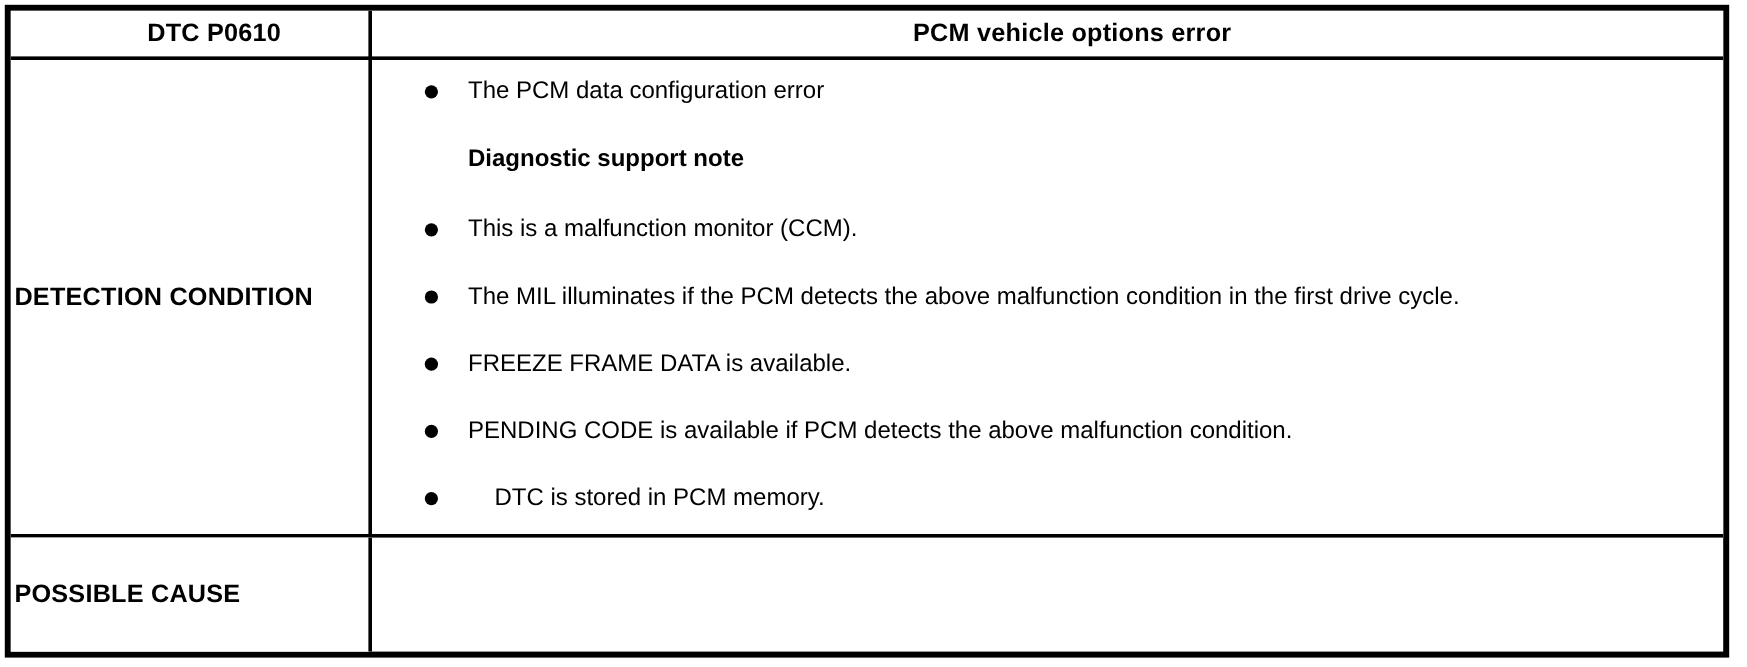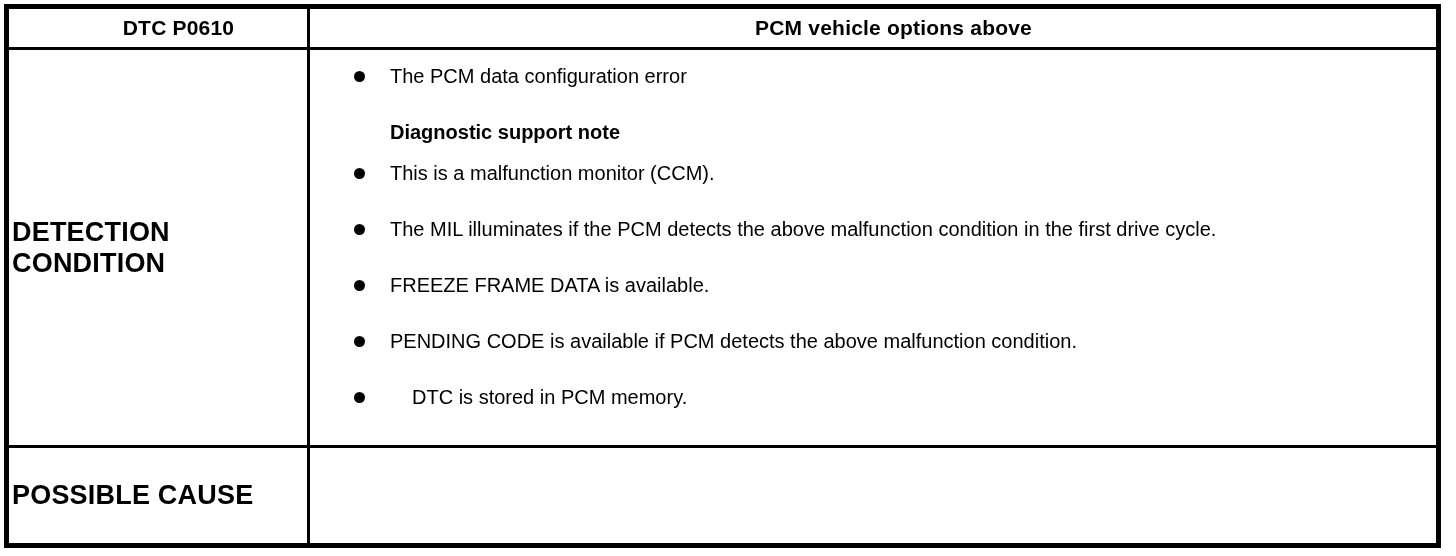--- a/index.html
+++ b/index.html
@@ -33,21 +33,21 @@
     justify-content: center;
     font-weight: bold;
     font-size: 21px;
     letter-spacing: 0.2px;
     padding-left: 41px;
   }
   .label-cell {
     display: flex;
     align-items: center;
     font-weight: bold;
-    font-size: 27px;
+    font-size: 21px;
     padding-left: 3px;
     letter-spacing: 0.2px;
   }
   .content-cell {
     padding: 12px 14px 6px 44px;
     font-size: 20px;
     line-height: 29px;
   }
   .content-cell.cause { padding-top: 9px; }
   .item {
@@ -62,32 +62,32 @@
     height: 11px;
     border-radius: 50%;
     background: #000000;
     margin-top: 9px;
     margin-right: 25px;
   }
   .item.note {
     font-weight: bold;
     margin-left: 36px;
     margin-top: 3px;
-    margin-bottom: 12px;
+    margin-bottom: 30px;
   }
   .item .txt { max-width: 1030px; }
 </style>
 </head>
 <body>
 
 <div class="page">
   <div class="doc-table">
 
     <div class="cell th col-divider row-divider">DTC P0610</div>
-    <div class="cell th row-divider">PCM vehicle options above</div>
+    <div class="cell th row-divider">PCM vehicle options error</div>
 
     <div class="cell label-cell col-divider row-divider">DETECTION CONDITION</div>
     <div class="cell content-cell row-divider">
       <div class="item">
         <span class="bullet"></span>
         <span class="txt">The PCM data configuration error</span>
       </div>
       <div class="item note">
         <span class="txt">Diagnostic support note</span>
       </div>

